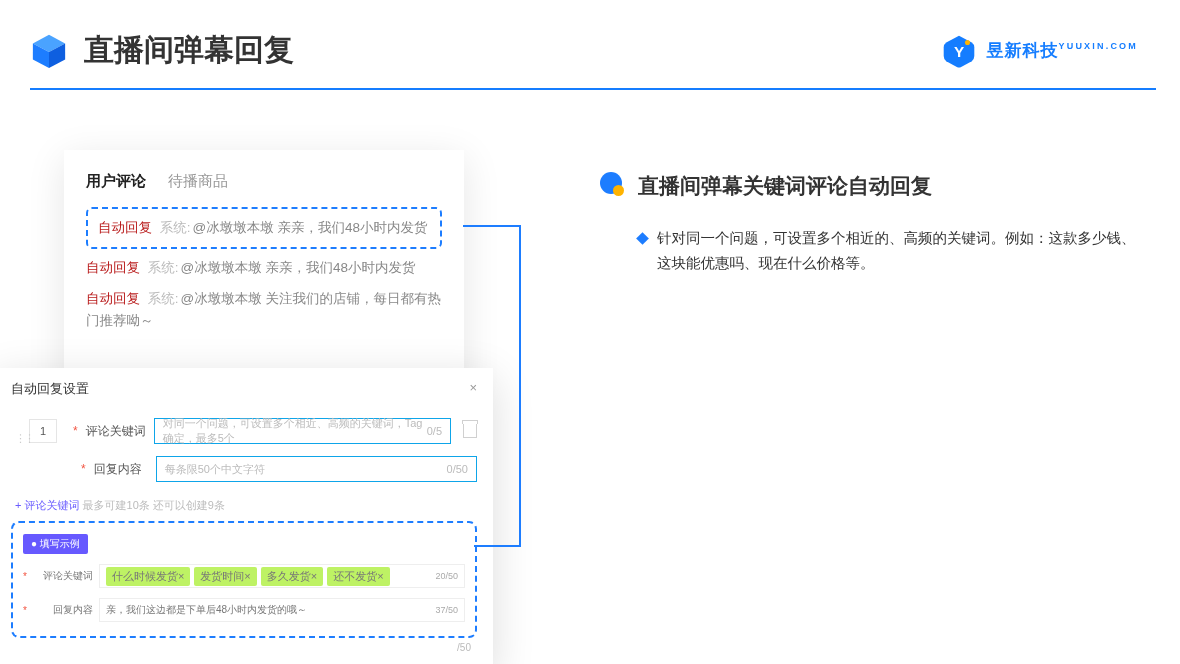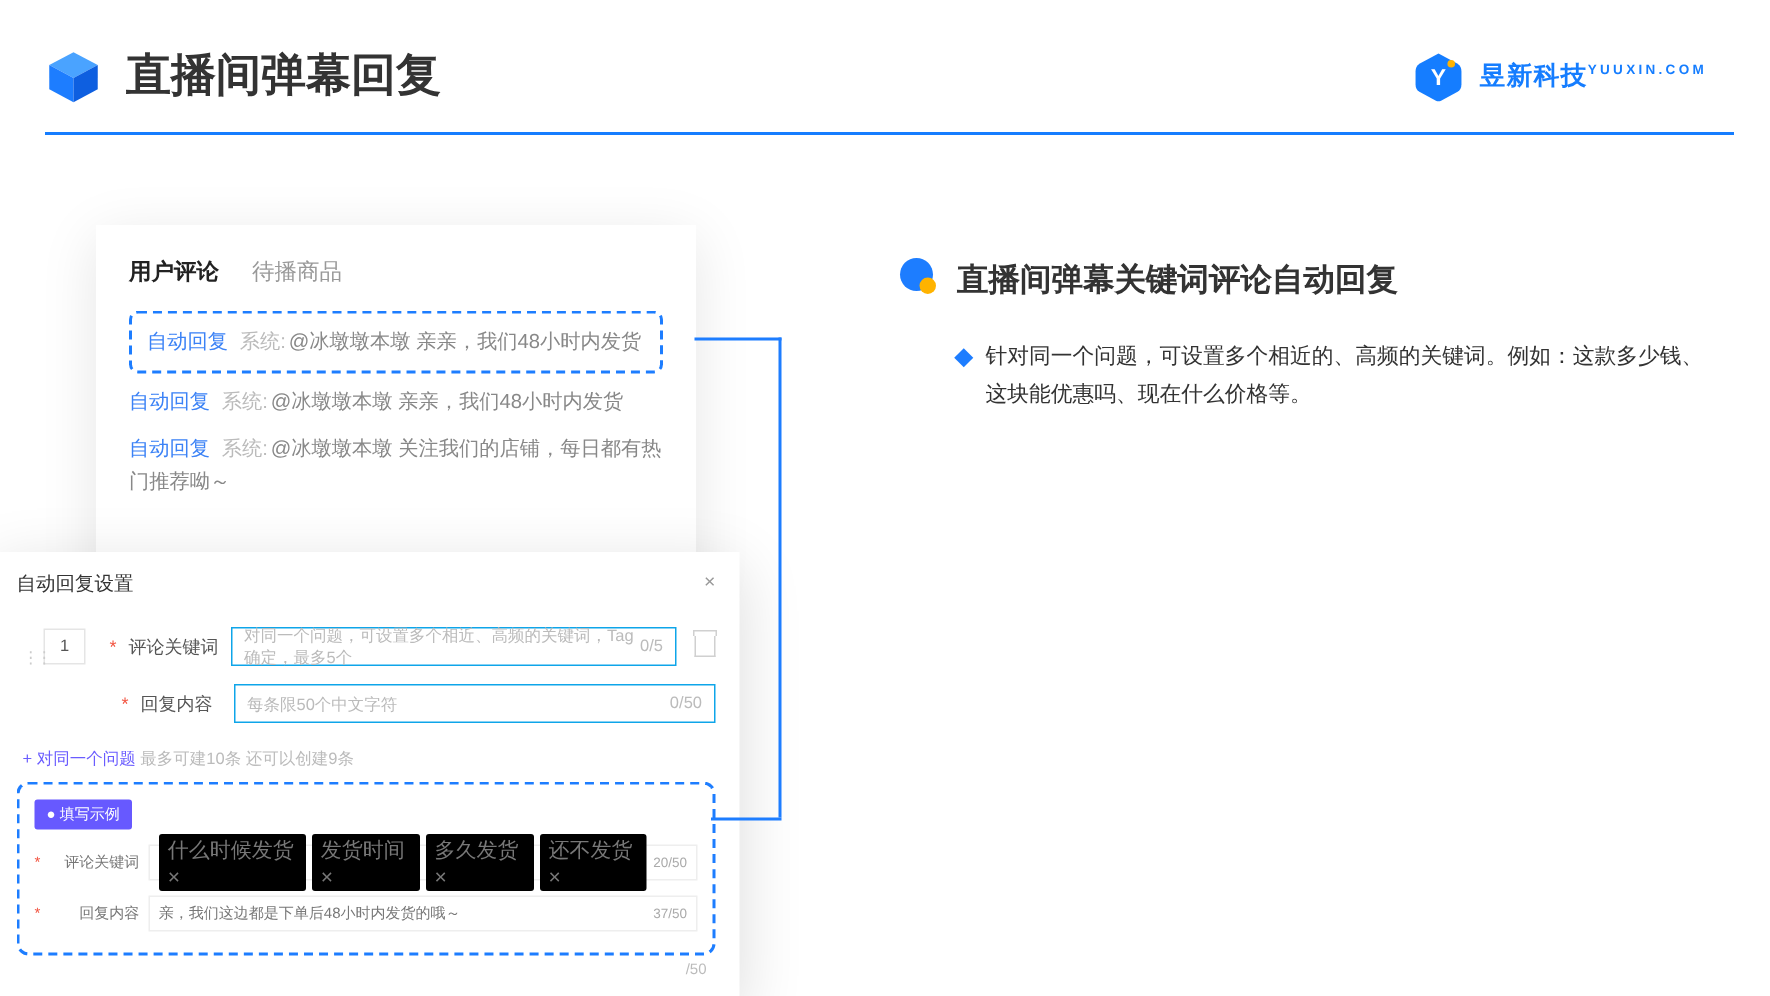--- a/index.html
+++ b/index.html
@@ -12,21 +12,21 @@
 .brand-icon{width:34px;height:34px}
 .brand-text{display:flex;flex-direction:row;line-height:1.05;color:#157dff}
 .brand-text .cn{font-size:17px;font-weight:700;letter-spacing:1px}
 .brand-text .en{font-size:9px;letter-spacing:2.2px;font-weight:700}
 .hr{position:absolute;left:30px;right:24px;top:88px;height:2px;background:#157dff}
 .left{position:absolute;left:64px;top:150px}
 .comments-card{width:400px;background:#fff;box-shadow:0 8px 36px rgba(0,0,0,.10);padding:22px 22px 54px;position:relative}
 .tabs{display:flex;gap:22px;font-size:15px;color:#999;margin-bottom:16px}
 .tabs .active{color:#222;font-weight:700}
 .crow{font-size:13.5px;color:#888;margin:8px 0;line-height:1.65}
-.crow .tag{color:#3b82f6;margin-right:4px}
+.crow .tag{color:#b91c1c;margin-right:4px}
 .crow .m{color:#bbb;margin-right:2px}
 .highlight1{border:2px dashed #1d7dff;border-radius:6px;padding:8px 10px;margin-bottom:8px}
 .highlight1 .crow{margin:0}
 .modal{position:absolute;left:-69px;top:218px;width:498px;background:#fff;box-shadow:0 10px 40px rgba(0,0,0,.14);padding:12px 16px 18px}
 .mhead{display:flex;justify-content:space-between;font-size:13px;color:#333;padding-bottom:8px}
 .mhead .x{color:#999;cursor:pointer}
 .formrow{display:flex;align-items:center;gap:8px;margin-top:12px;font-size:12px}
 .formrow .numbox{width:28px;height:24px;border:1px solid #e5e5e5;display:flex;align-items:center;justify-content:center;color:#555;font-size:11px}
 .formrow .req{color:#f25542;margin-left:8px}
 .formrow .lbl{color:#555;min-width:54px}
@@ -35,21 +35,21 @@
 .formrow .trash{width:14px;height:14px;border:1px solid #d0d0d0;border-top:none;position:relative;margin-left:4px}
 .formrow .trash::before{content:"";position:absolute;top:-4px;left:-2px;right:-2px;height:3px;border:1px solid #d0d0d0;border-bottom:none}
 .addline{font-size:11px;color:#6a5cff;margin:16px 0 8px 4px}
 .addline .grey{color:#bbb}
 .highlight2{border:2px dashed #1d7dff;border-radius:8px;padding:10px 10px 14px;margin-top:4px}
 .badge{display:inline-block;background:#6759ff;color:#fff;font-size:10px;padding:3px 8px;border-radius:2px}
 .exrow{display:flex;align-items:center;gap:6px;font-size:10px;margin-top:10px}
 .exrow .lbl2{color:#777;min-width:60px;text-align:right}
 .exrow .req2{color:#f25542}
 .chipbox{flex:1;height:24px;border:1px solid #eee;display:flex;align-items:center;padding:0 6px;gap:4px;color:#aaa}
-.chip{background:#000000;padding:2px 6px;font-size:14px;color:#777;border-radius:2px}
+.chip{background:#bef264;padding:2px 6px;font-size:11px;color:#777;border-radius:2px}
 .chipbox .cnt{margin-left:auto;font-size:9px}
 .rightcol{position:absolute;left:600px;top:172px;width:540px}
 .sec-title{display:flex;align-items:flex-start;gap:12px;margin-bottom:26px}
 .bubble{width:26px;height:26px;position:relative}
 .bubble .big{position:absolute;width:22px;height:22px;border-radius:50%;background:#1d7dff;left:0;top:0}
 .bubble .sm{position:absolute;width:11px;height:11px;border-radius:50%;background:#ffb300;left:13px;top:13px}
 .sec-title h2{font-size:21px;color:#333;font-weight:700}
 .bullet{display:flex;gap:10px;font-size:14.5px;color:#333;line-height:1.75;margin-bottom:26px;padding-left:38px}
 .bullet .dia{width:9px;height:9px;background:#1d7dff;transform:rotate(45deg);margin-top:8px;flex-shrink:0}
 .conn-h{position:absolute;background:#1d7dff;height:2px}
@@ -112,21 +112,21 @@
       </div>
       <div class="formrow" style="padding-left:62px">
         <span class="req">*</span>
         <span class="lbl">回复内容</span>
         <div class="inp">
             <span>每条限50个中文字符</span>
             <span class="cnt">0/50</span>
           </div>
       </div>
       <div class="addline">
-        <span>+ 对同一个问题</span>
+        <span>+ 评论关键词</span>
         <span class="grey">最多可建10条 还可以创建9条</span>
       </div>
       <div class="highlight2">
         <span class="badge">● 填写示例</span>
         <div class="exrow">
           <span class="req2">*</span>
             <span class="lbl2">评论关键词</span>
           <div class="chipbox">
             <span class="chip">什么时候发货×</span>
             <span class="chip">发货时间×</span>

